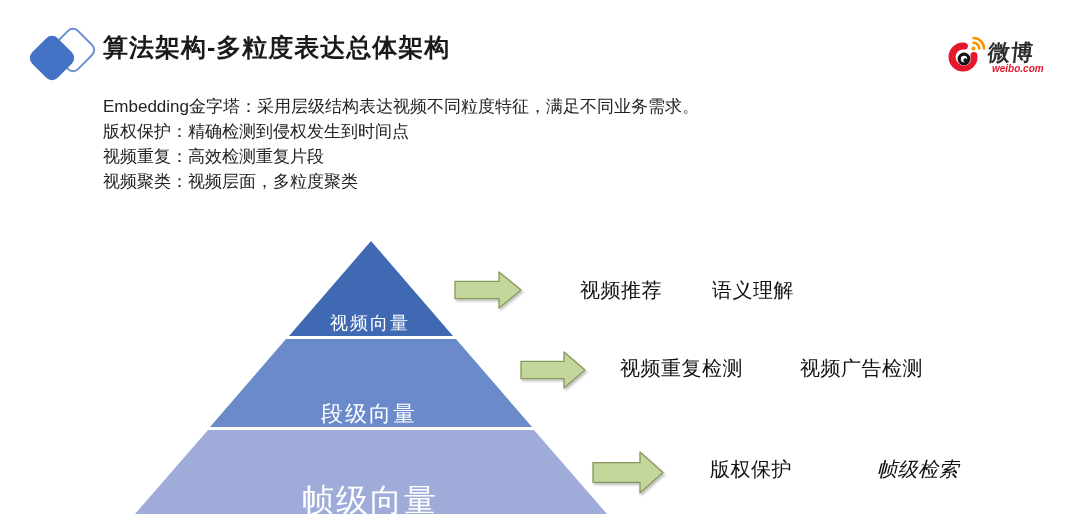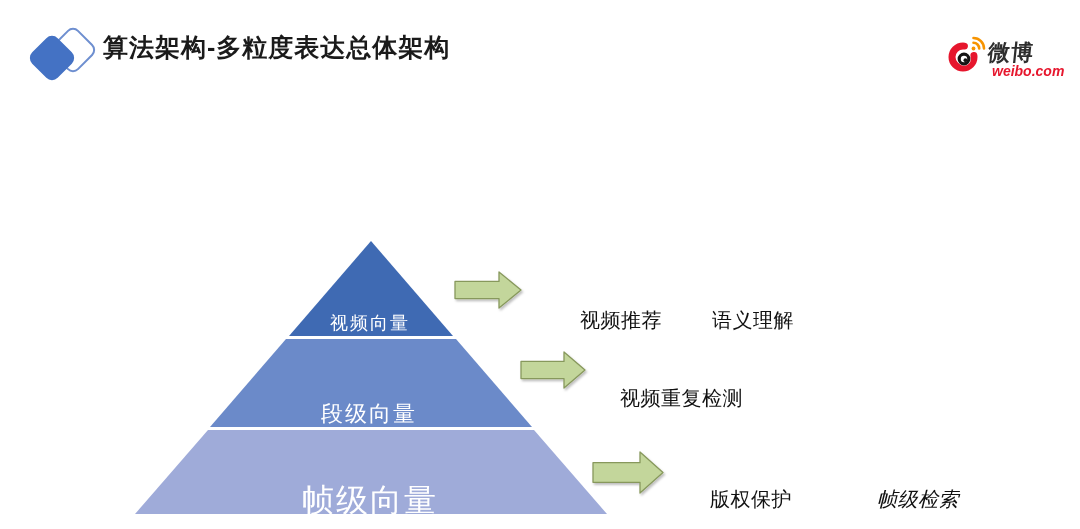--- a/index.html
+++ b/index.html
@@ -34,42 +34,42 @@
   }
   
   .logo-icon{position:absolute;left:945px;top:31px;}
   .logo-name{
     position:absolute;left:988px;top:38px;
     font-size:22px;font-weight:bold;color:var(--logo-dark);
     transform:skewX(-6deg);letter-spacing:1px;white-space:nowrap;
   }
   .logo-domain{
     position:absolute;left:992px;top:63px;
-    font-size:14px;font-weight:bold;font-style:italic;
+    font-size:10px;font-weight:bold;font-style:italic;
     color:var(--logo-red);white-space:nowrap;
   }
   
   .desc{position:absolute;left:103px;top:94px;color:#222;}
   .desc-line{font-size:17px;line-height:25px;white-space:nowrap;}
   
   .diagram{position:absolute;left:0;top:0;width:1080px;height:529px;}
   .pyr0{fill:var(--pyramid-top);}
   .pyr1{fill:var(--pyramid-mid);}
   .pyr2{fill:var(--pyramid-bottom);}
   .arrow{fill:var(--arrow-fill);stroke:var(--arrow-stroke);stroke-width:1.3;stroke-linejoin:round;}
   .pyr-label{
     position:absolute;transform:translate(-50%,-50%);
     color:#fff;letter-spacing:2px;white-space:nowrap;margin-top:32px;
   }
   .pyr-label-0{left:370px;top:291px;font-size:18px;}
   .pyr-label-1{left:369px;top:382px;font-size:22px;}
   .pyr-label-2{left:370px;top:469px;font-size:32px;}
   .app-label{
     position:absolute;font-size:20px;font-weight:500;color:#111;
-    letter-spacing:0.5px;white-space:nowrap;margin-top:30px;
+    letter-spacing:0.5px;white-space:nowrap;
   }
 </style>
 </head>
 <body>
 
 <div class="slide">
 
   <div class="diamond diamond-outline"></div>
   <div class="diamond diamond-fill"></div>
   <h1 class="slide-title">算法架构-多粒度表达总体架构</h1>
@@ -79,20 +79,26 @@
     <circle cx="19" cy="28" r="6.8" fill="#fff"></circle>
     <circle cx="19" cy="28" r="4.8" fill="#fff" stroke="#151515" stroke-width="3.2"></circle>
     <circle cx="20.4" cy="29.2" r="1.9" fill="#151515"></circle>
     <circle cx="28.5" cy="17.5" r="1.9" fill="#F79400"></circle>
     <path d="M 28.5 11.8 A 5.7 5.7 0 0 1 34.2 17.5" fill="none" stroke="#F79400" stroke-width="2.6" stroke-linecap="round"></path>
     <path d="M 28.5 7 A 10.5 10.5 0 0 1 39 17.5" fill="none" stroke="#F79400" stroke-width="2.6" stroke-linecap="round"></path>
   </svg>
   <div class="logo-name">微博</div>
   <div class="logo-domain">weibo.com</div>
 
+  <div class="desc">
+    <div class="desc-line">Embedding金字塔：采用层级结构表达视频不同粒度特征，满足不同业务需求。</div>
+    <div class="desc-line">版权保护：精确检测到侵权发生到时间点</div>
+    <div class="desc-line">视频重复：高效检测重复片段</div>
+    <div class="desc-line">视频聚类：视频层面，多粒度聚类</div>
+  </div>
 
   <svg class="diagram" viewBox="0 0 1080 529">
     <defs>
       <filter id="sh" x="-30%" y="-30%" width="170%" height="170%">
         <feDropShadow dx="1.5" dy="2" stdDeviation="1.2" flood-color="#000" flood-opacity="0.25"></feDropShadow>
       </filter>
     </defs>
     <polygon class="pyr0" points="371,241 453,336 289,336"></polygon>
     <polygon class="pyr1" points="286,339 456,339 532,427 210,427"></polygon>
     <polygon class="pyr2" points="208,430 534,430 607,514 135,514"></polygon>
@@ -101,16 +107,17 @@
     <polygon class="arrow" filter="url(#sh)" points="593,462.7 640,462.7 640,452 663,472.5 640,493 640,482.3 593,482.3"></polygon>
   </svg>
 
   <div class="pyr-label pyr-label-0">视频向量</div>
   <div class="pyr-label pyr-label-1">段级向量</div>
   <div class="pyr-label pyr-label-2">帧级向量</div>
 
   <div class="app-label" style="left:580px;top:277px;">视频推荐</div>
   <div class="app-label" style="left:712px;top:277px;text-align:center;">语义理解</div>
   <div class="app-label" style="left:620px;top:355px;">视频重复检测</div>
+  <div class="app-label" style="left:800px;top:355px;">视频广告检测</div>
   <div class="app-label" style="left:710px;top:456px;">版权保护</div>
   <div class="app-label" style="left:877px;top:456px;font-style:italic;">帧级检索</div>
 
 </div>
 
 </body></html>

